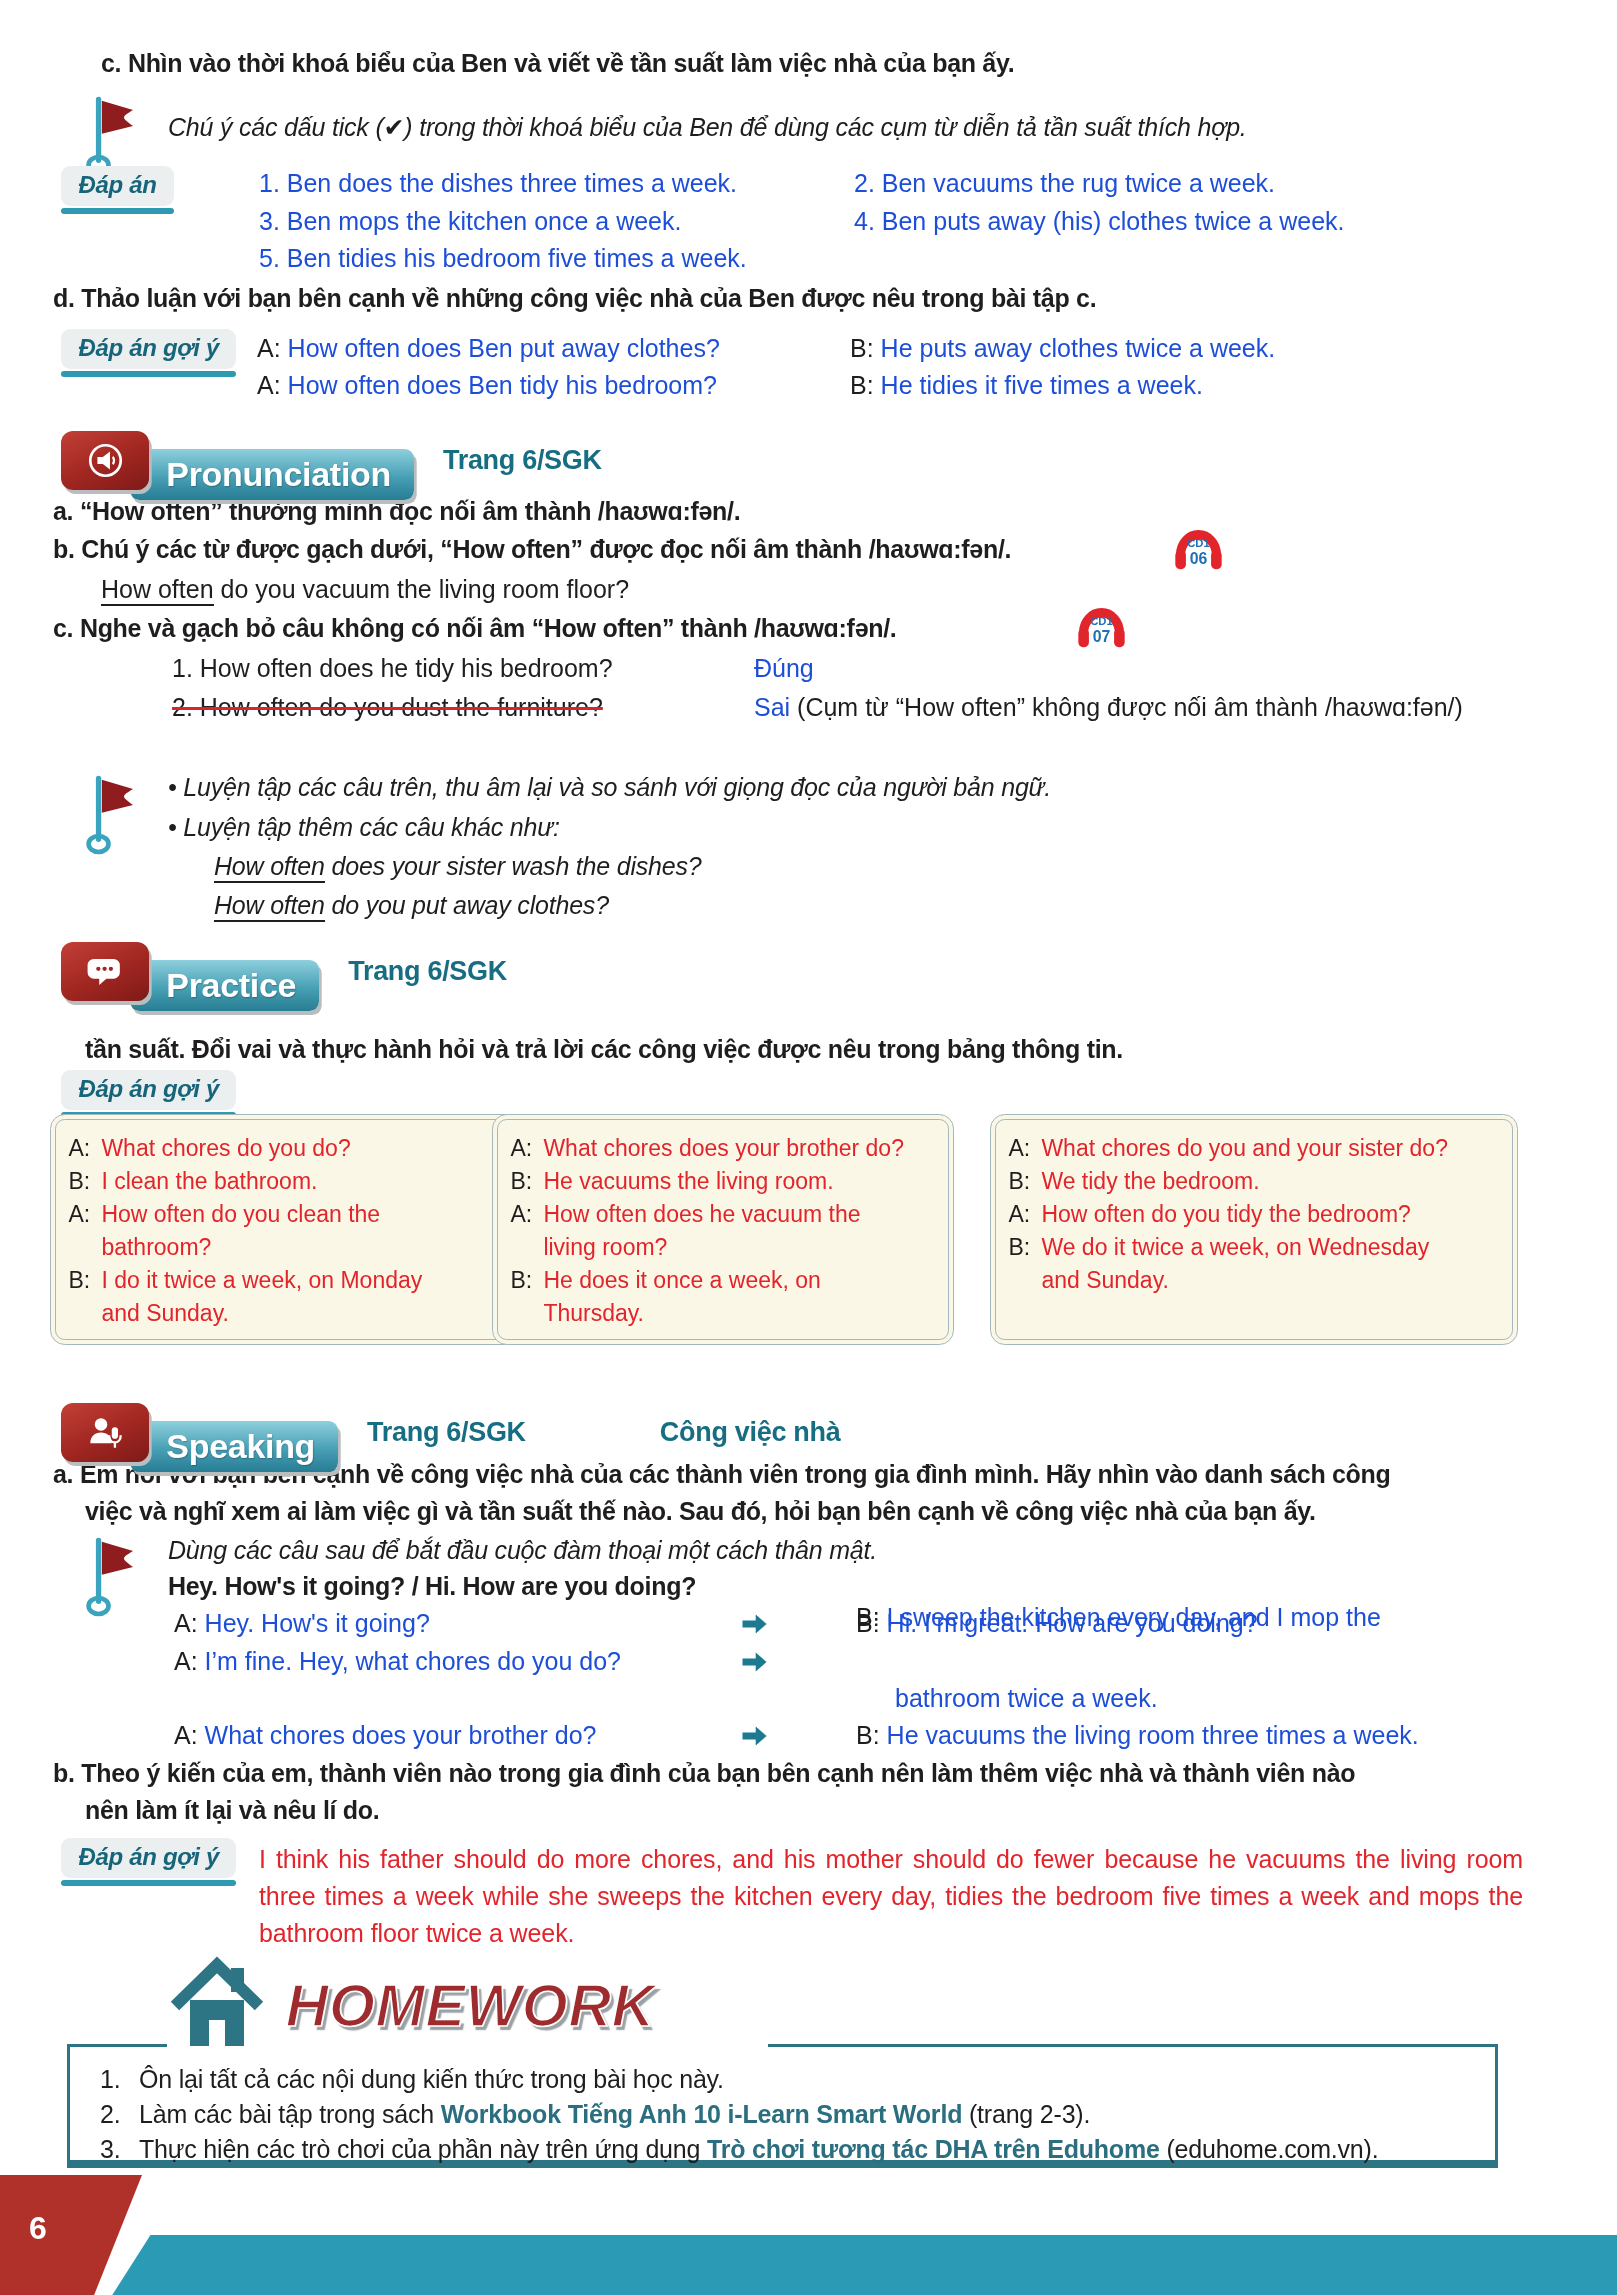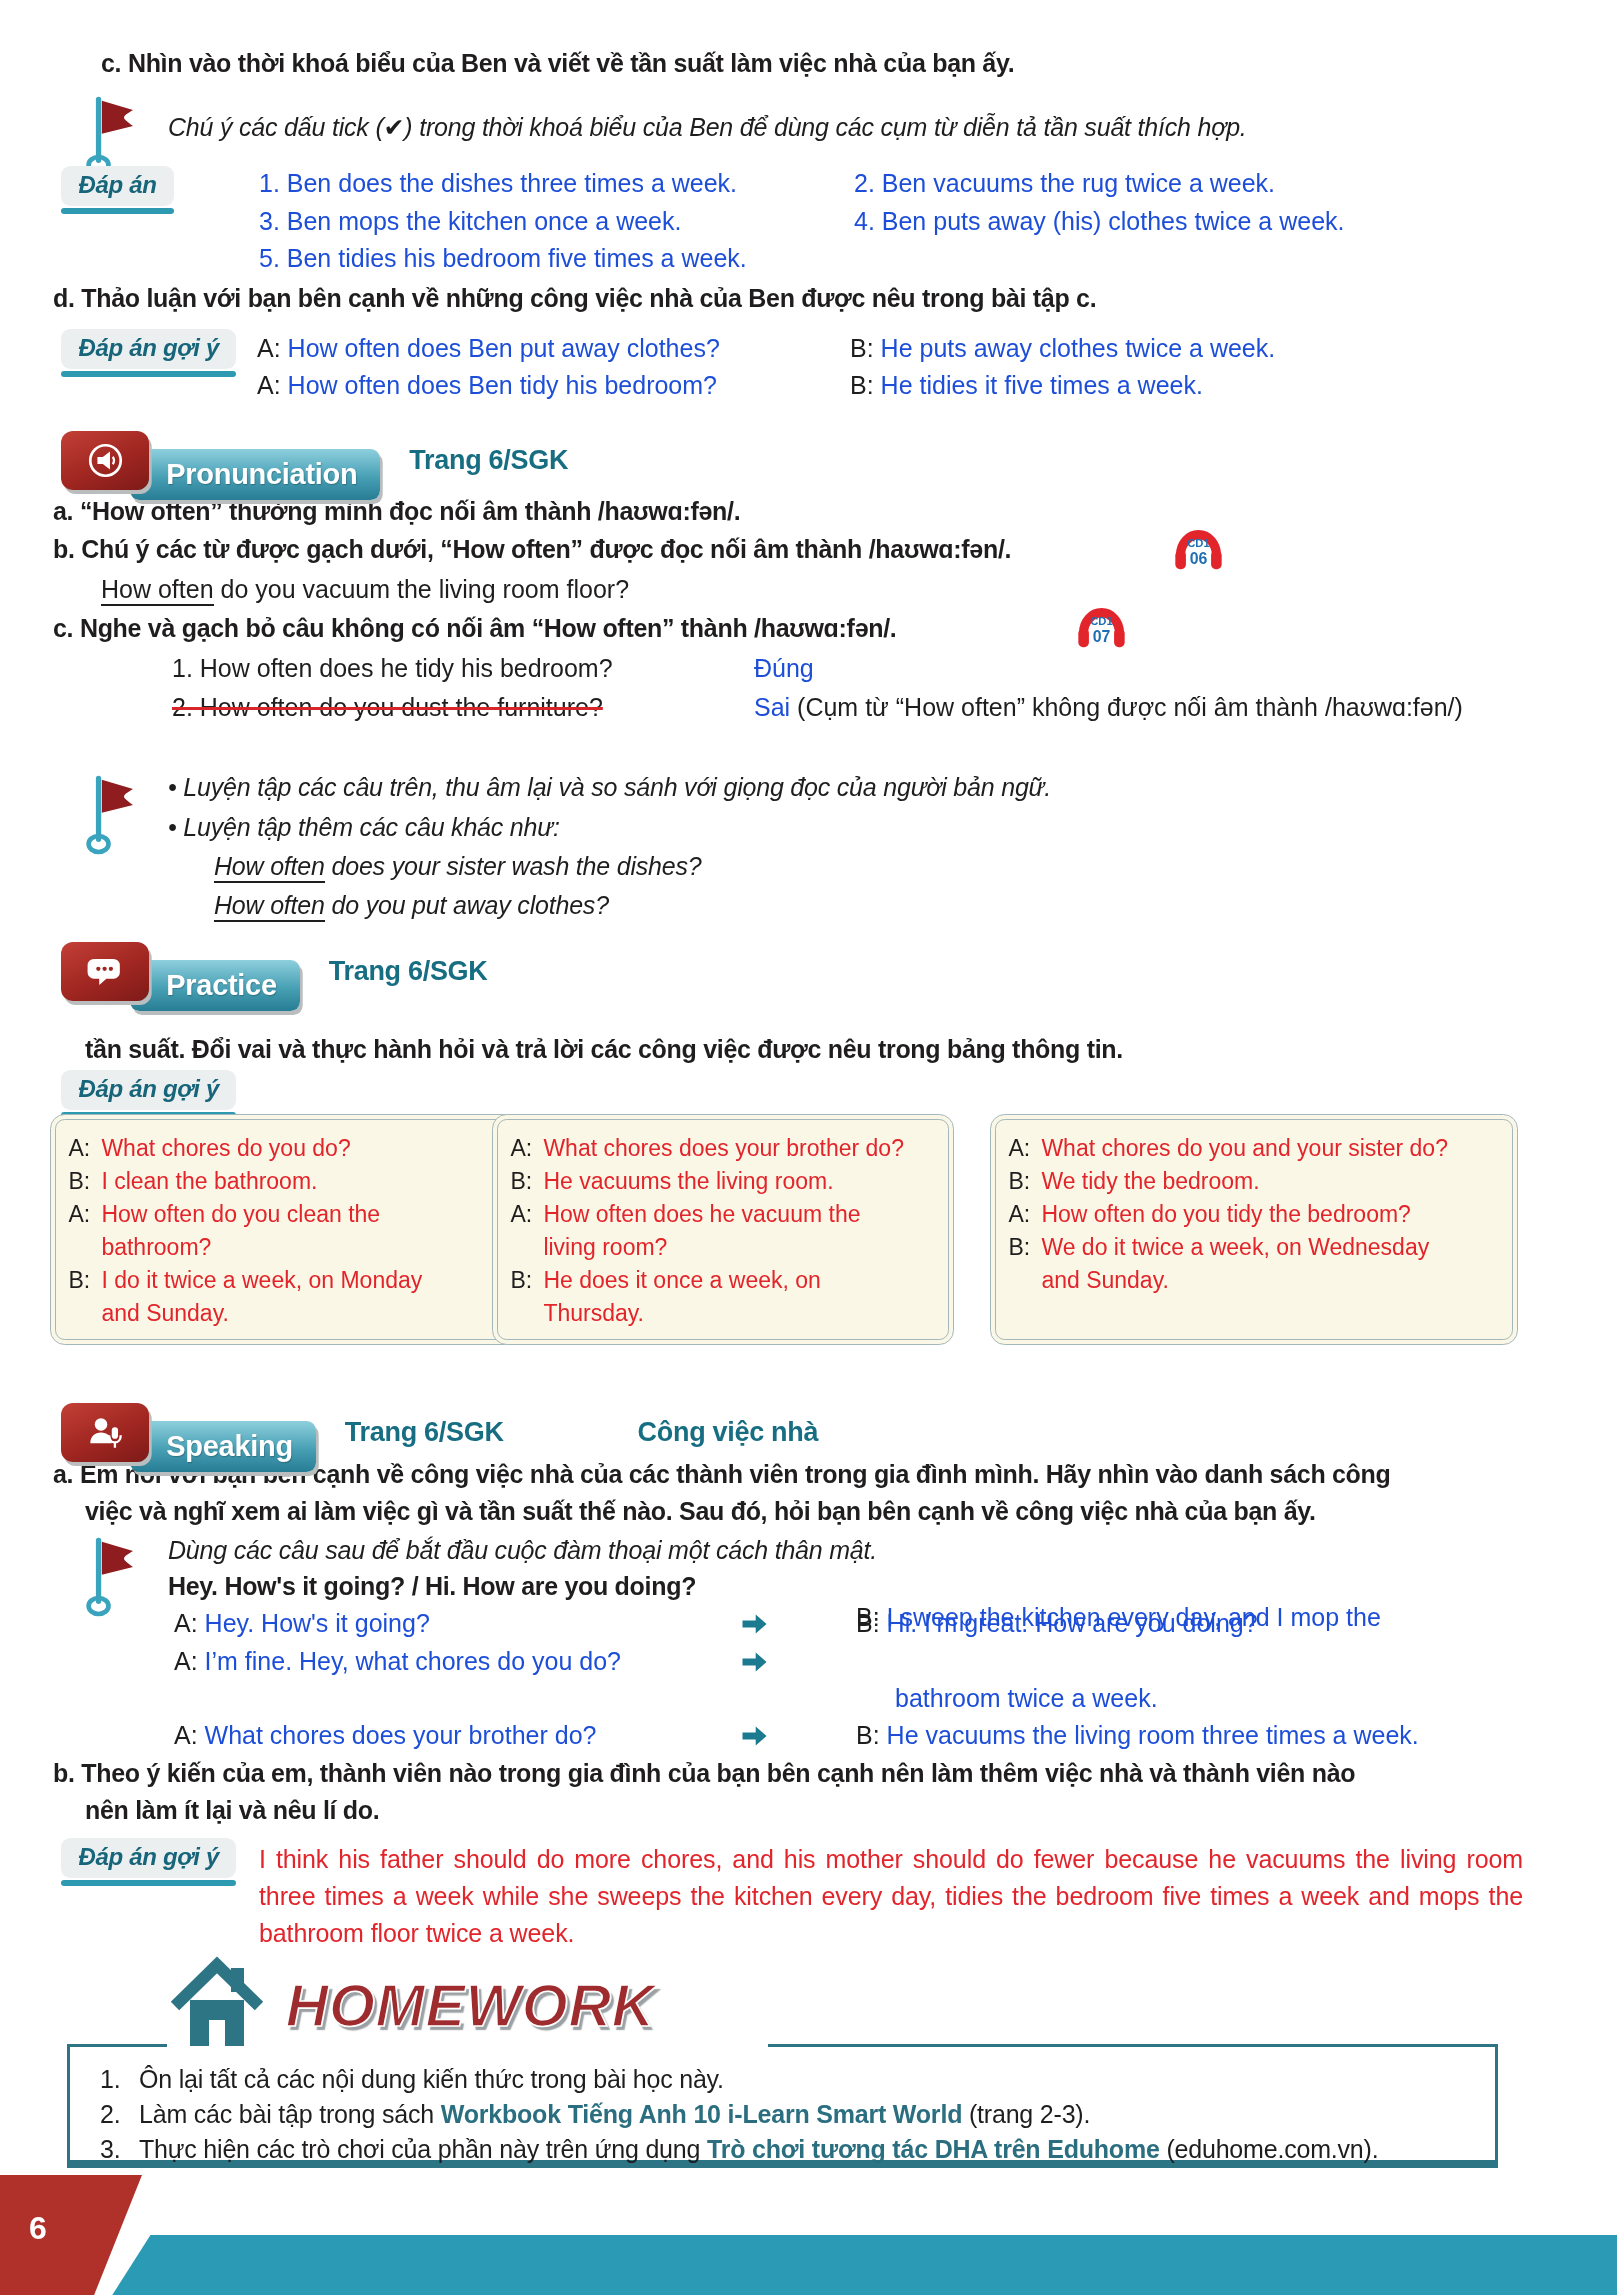--- a/index.html
+++ b/index.html
@@ -17,21 +17,21 @@
   .pill{display:inline-block;background:#ecefef;border-radius:9.4px;padding:5.3px 17.4px 6.7px 17.4px;
         color:#17657a;font-style:italic;font-weight:bold;font-size:24px;letter-spacing:-0.3px;}
   .bar{height:6px;background:#2e9ab1;border-radius:3.3px;margin-top:2px;}
   
   .secbadge{position:absolute;display:flex;align-items:center;}
   .secicon{width:88px;height:59px;border-radius:12px;background:linear-gradient(155deg,#c24036 0%,#a02621 55%,#7e1a18 100%);
            display:flex;align-items:center;justify-content:center;position:relative;z-index:2;
            box-shadow:2.7px 4px 0 #b9bdbd;}
   .seclabel{margin-left:-18.7px;z-index:1;height:51px;line-height:51px;padding:0 23px 0 36px;border-radius:9.4px;
             background:linear-gradient(180deg,#8ecfdd 0%,#48a0b5 55%,#277d93 100%);
-            color:#fff;font-weight:bold;font-size:29px;letter-spacing:-0.3px;
+            color:#fff;font-weight:bold;font-size:34px;letter-spacing:-0.3px;
             box-shadow:2.7px 4px 0 #b9bdbd;text-shadow:0.7px 1.3px 1.3px rgba(0,0,0,0.25);margin-top:28px;}
   .secref{margin-left:29px;color:#176d82;font-weight:bold;font-size:27px;letter-spacing:-0.3px;}
   .sectopic{margin-left:134px;color:#176d82;font-weight:bold;font-size:27px;letter-spacing:-0.3px;}
   
   .qbox{position:absolute;background:#fbf7e6;border:1.3px solid #a4b8bc;border-radius:14.7px;
         outline:1.3px solid #a4b8bc;outline-offset:-6px;padding:17.4px 17.4px;box-sizing:border-box;height:231px;}
   .qbox .row{font-size:23px;line-height:33px;white-space:nowrap;color:#e2242b;}
   .qbox .sp{display:inline-block;width:33px;color:#1f1d1e;}
   .qbox .cont{padding-left:33px;}
   

